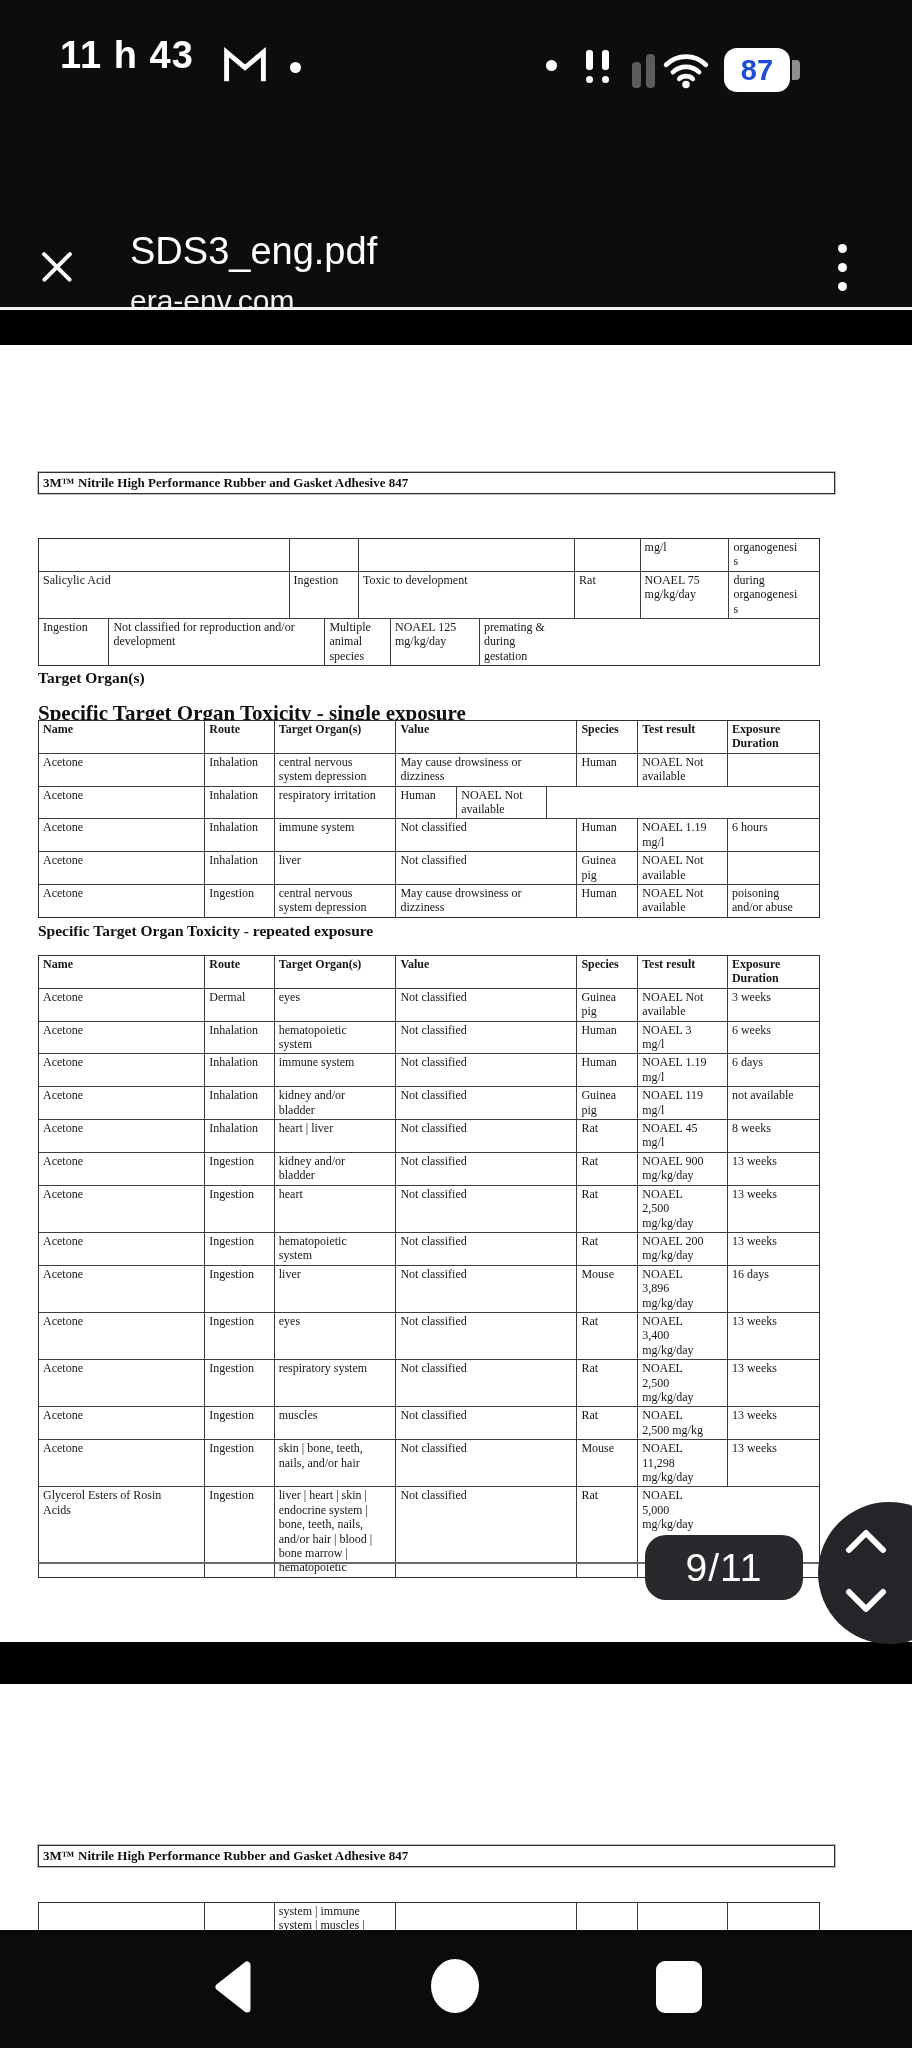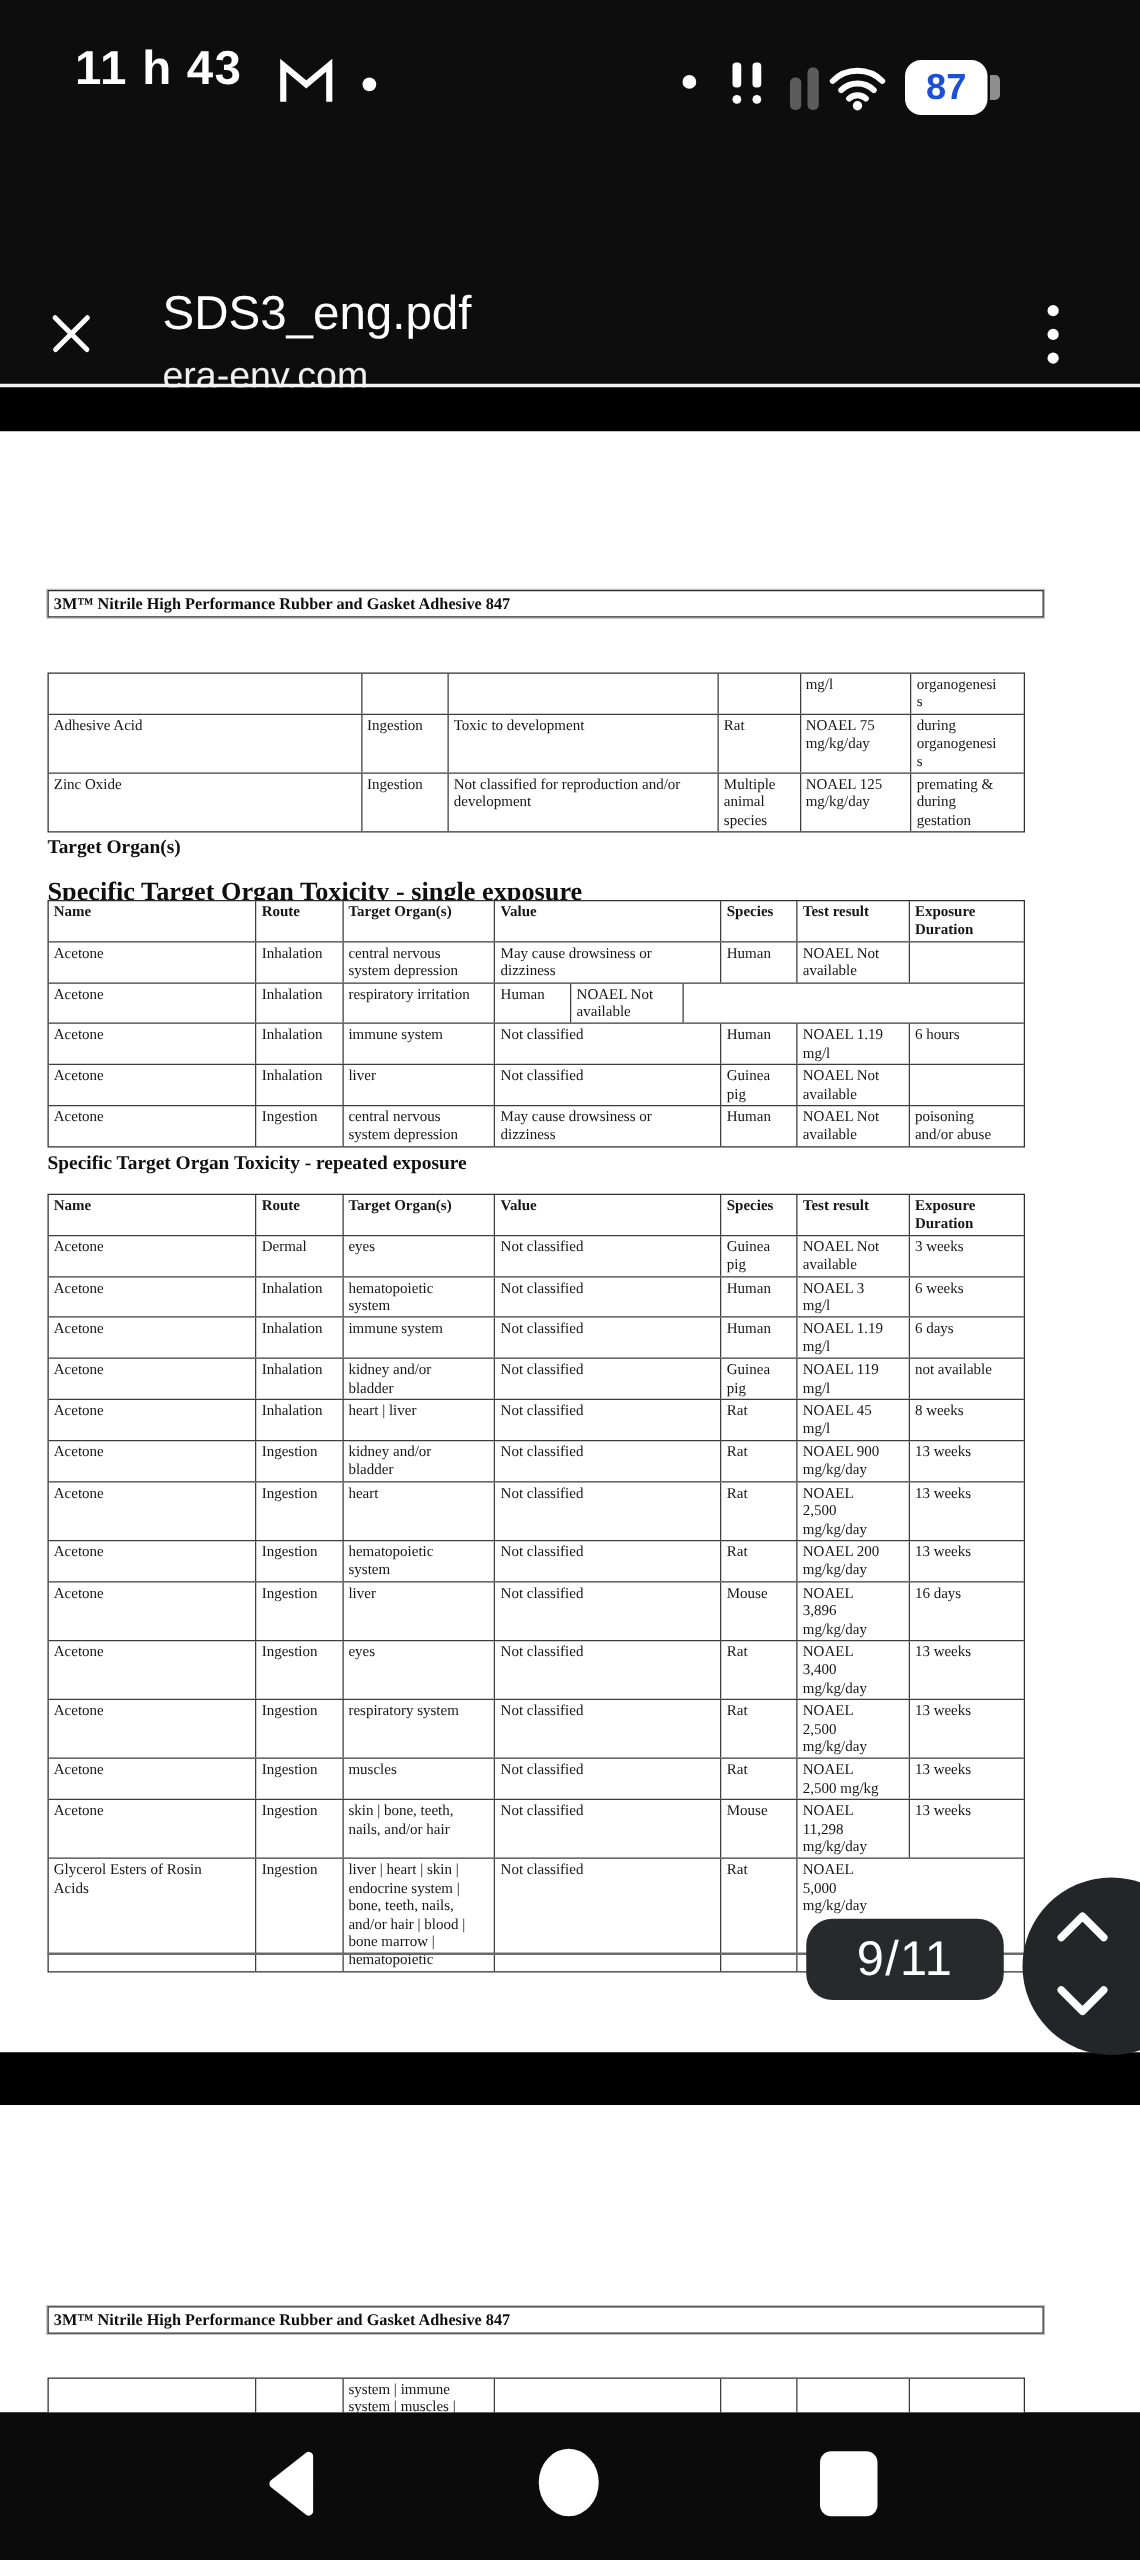--- a/index.html
+++ b/index.html
@@ -132,32 +132,31 @@
         <div class="trow">
           <div class="tcell" style="width: 32%;"></div>
           <div class="tcell" style="width: 8.9%;"></div>
           <div class="tcell" style="width: 27.7%;"></div>
           <div class="tcell" style="width: 8.4%;"></div>
           <div class="tcell" style="width: 11.4%;">mg/l</div>
           <div class="tcell" style="width: 11.6%;">organogenesi
 s</div>
         </div>
         <div class="trow">
-          <div class="tcell" style="width: 32%;">Adhesive Acid</div>
+          <div class="tcell" style="width: 32%;">Salicylic Acid</div>
           <div class="tcell" style="width: 8.9%;">Ingestion</div>
           <div class="tcell" style="width: 27.7%;">Toxic to development</div>
           <div class="tcell" style="width: 8.4%;">Rat</div>
           <div class="tcell" style="width: 11.4%;">NOAEL 75
 mg/kg/day</div>
           <div class="tcell" style="width: 11.6%;">during
 organogenesi
 s</div>
         </div>
         <div class="trow">
-          <div class="tcell" style="width: 32%;">Zinc Oxide</div>
           <div class="tcell" style="width: 8.9%;">Ingestion</div>
           <div class="tcell" style="width: 27.7%;">Not classified for reproduction and/or
 development</div>
           <div class="tcell" style="width: 8.4%;">Multiple
 animal
 species</div>
           <div class="tcell" style="width: 11.4%;">NOAEL 125
 mg/kg/day</div>
           <div class="tcell" style="width: 11.6%;">premating &amp;
 during

